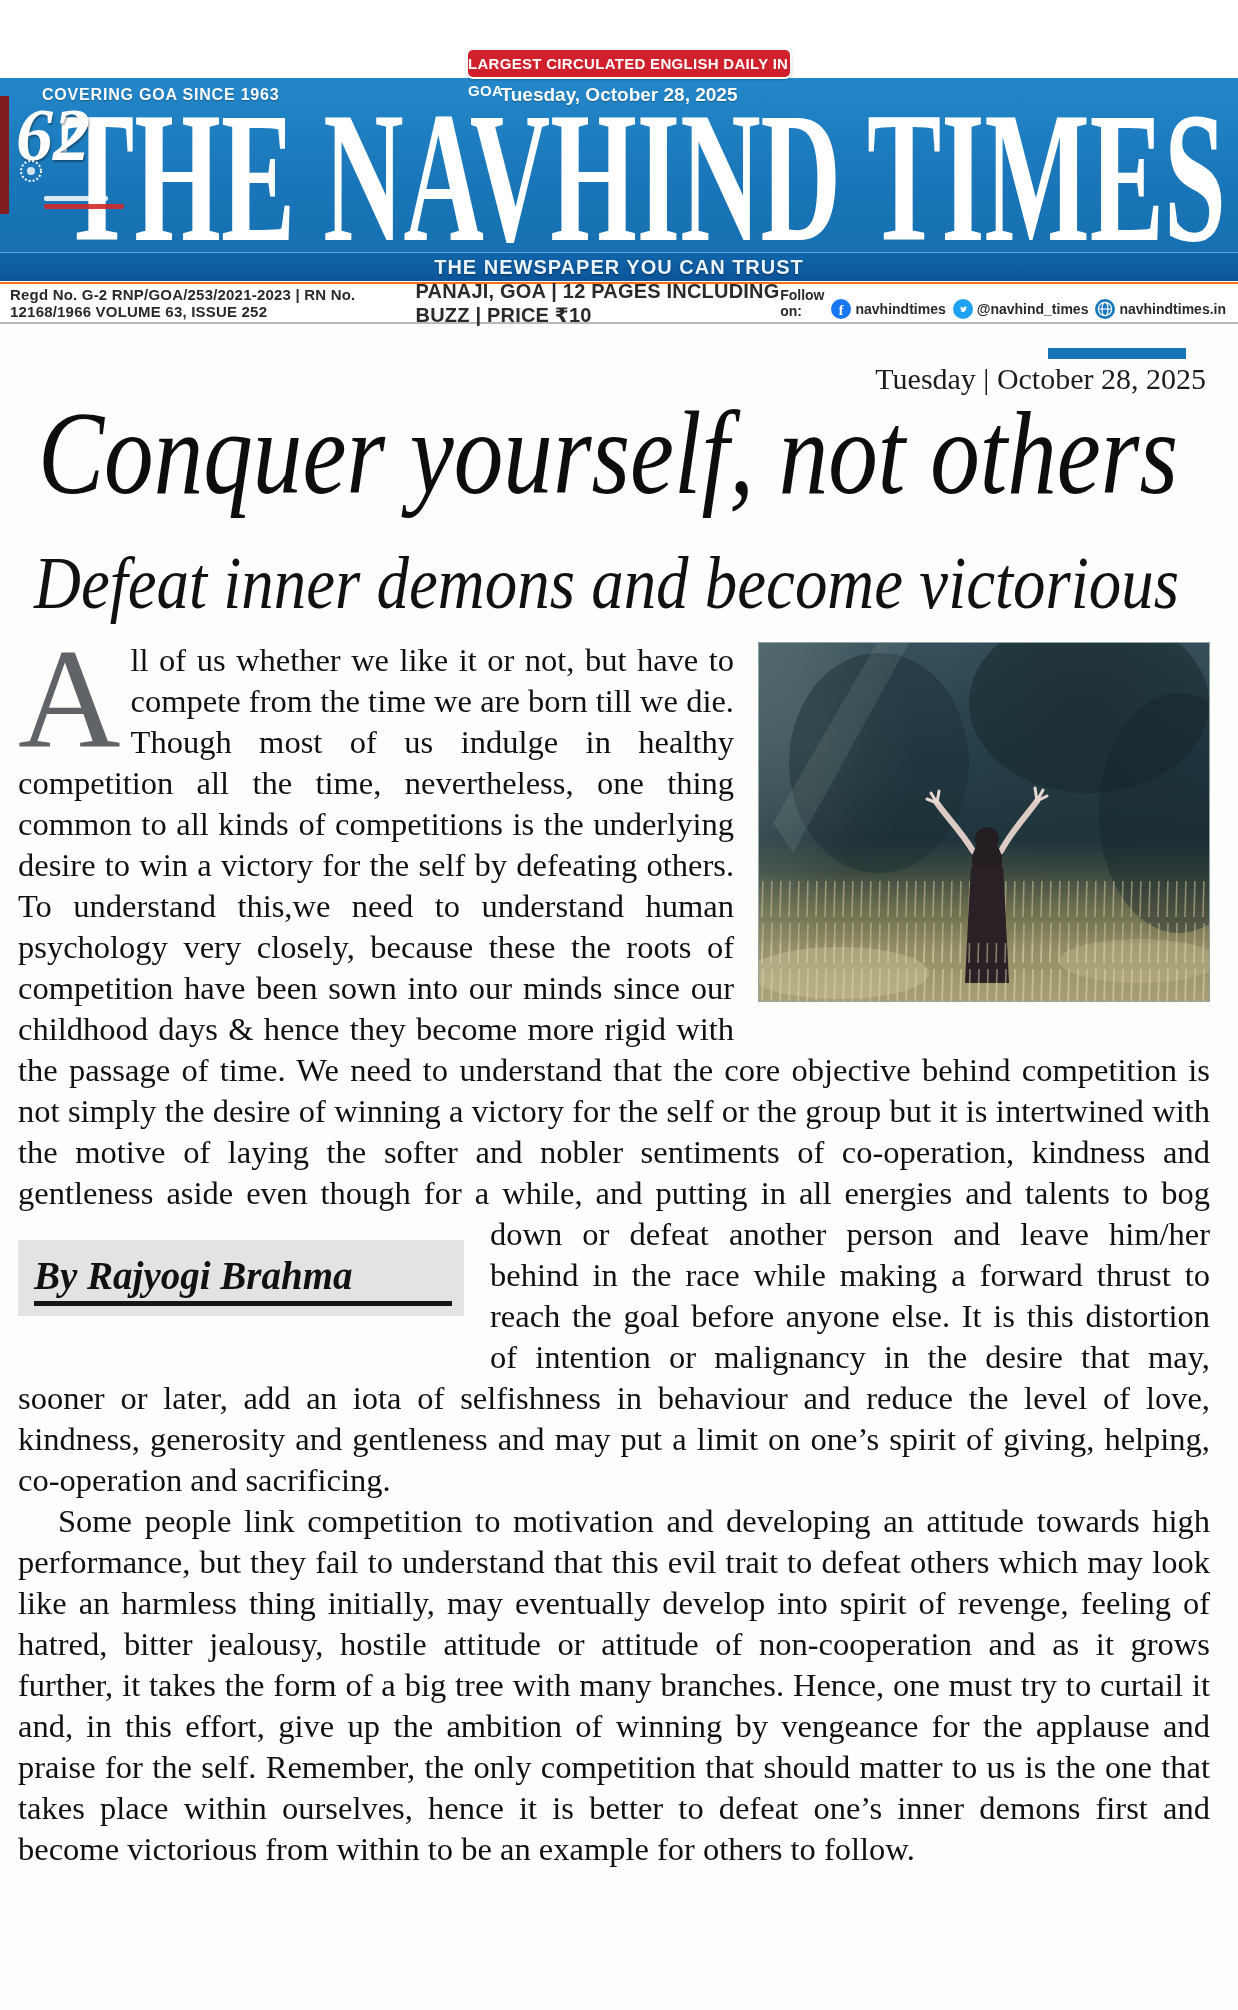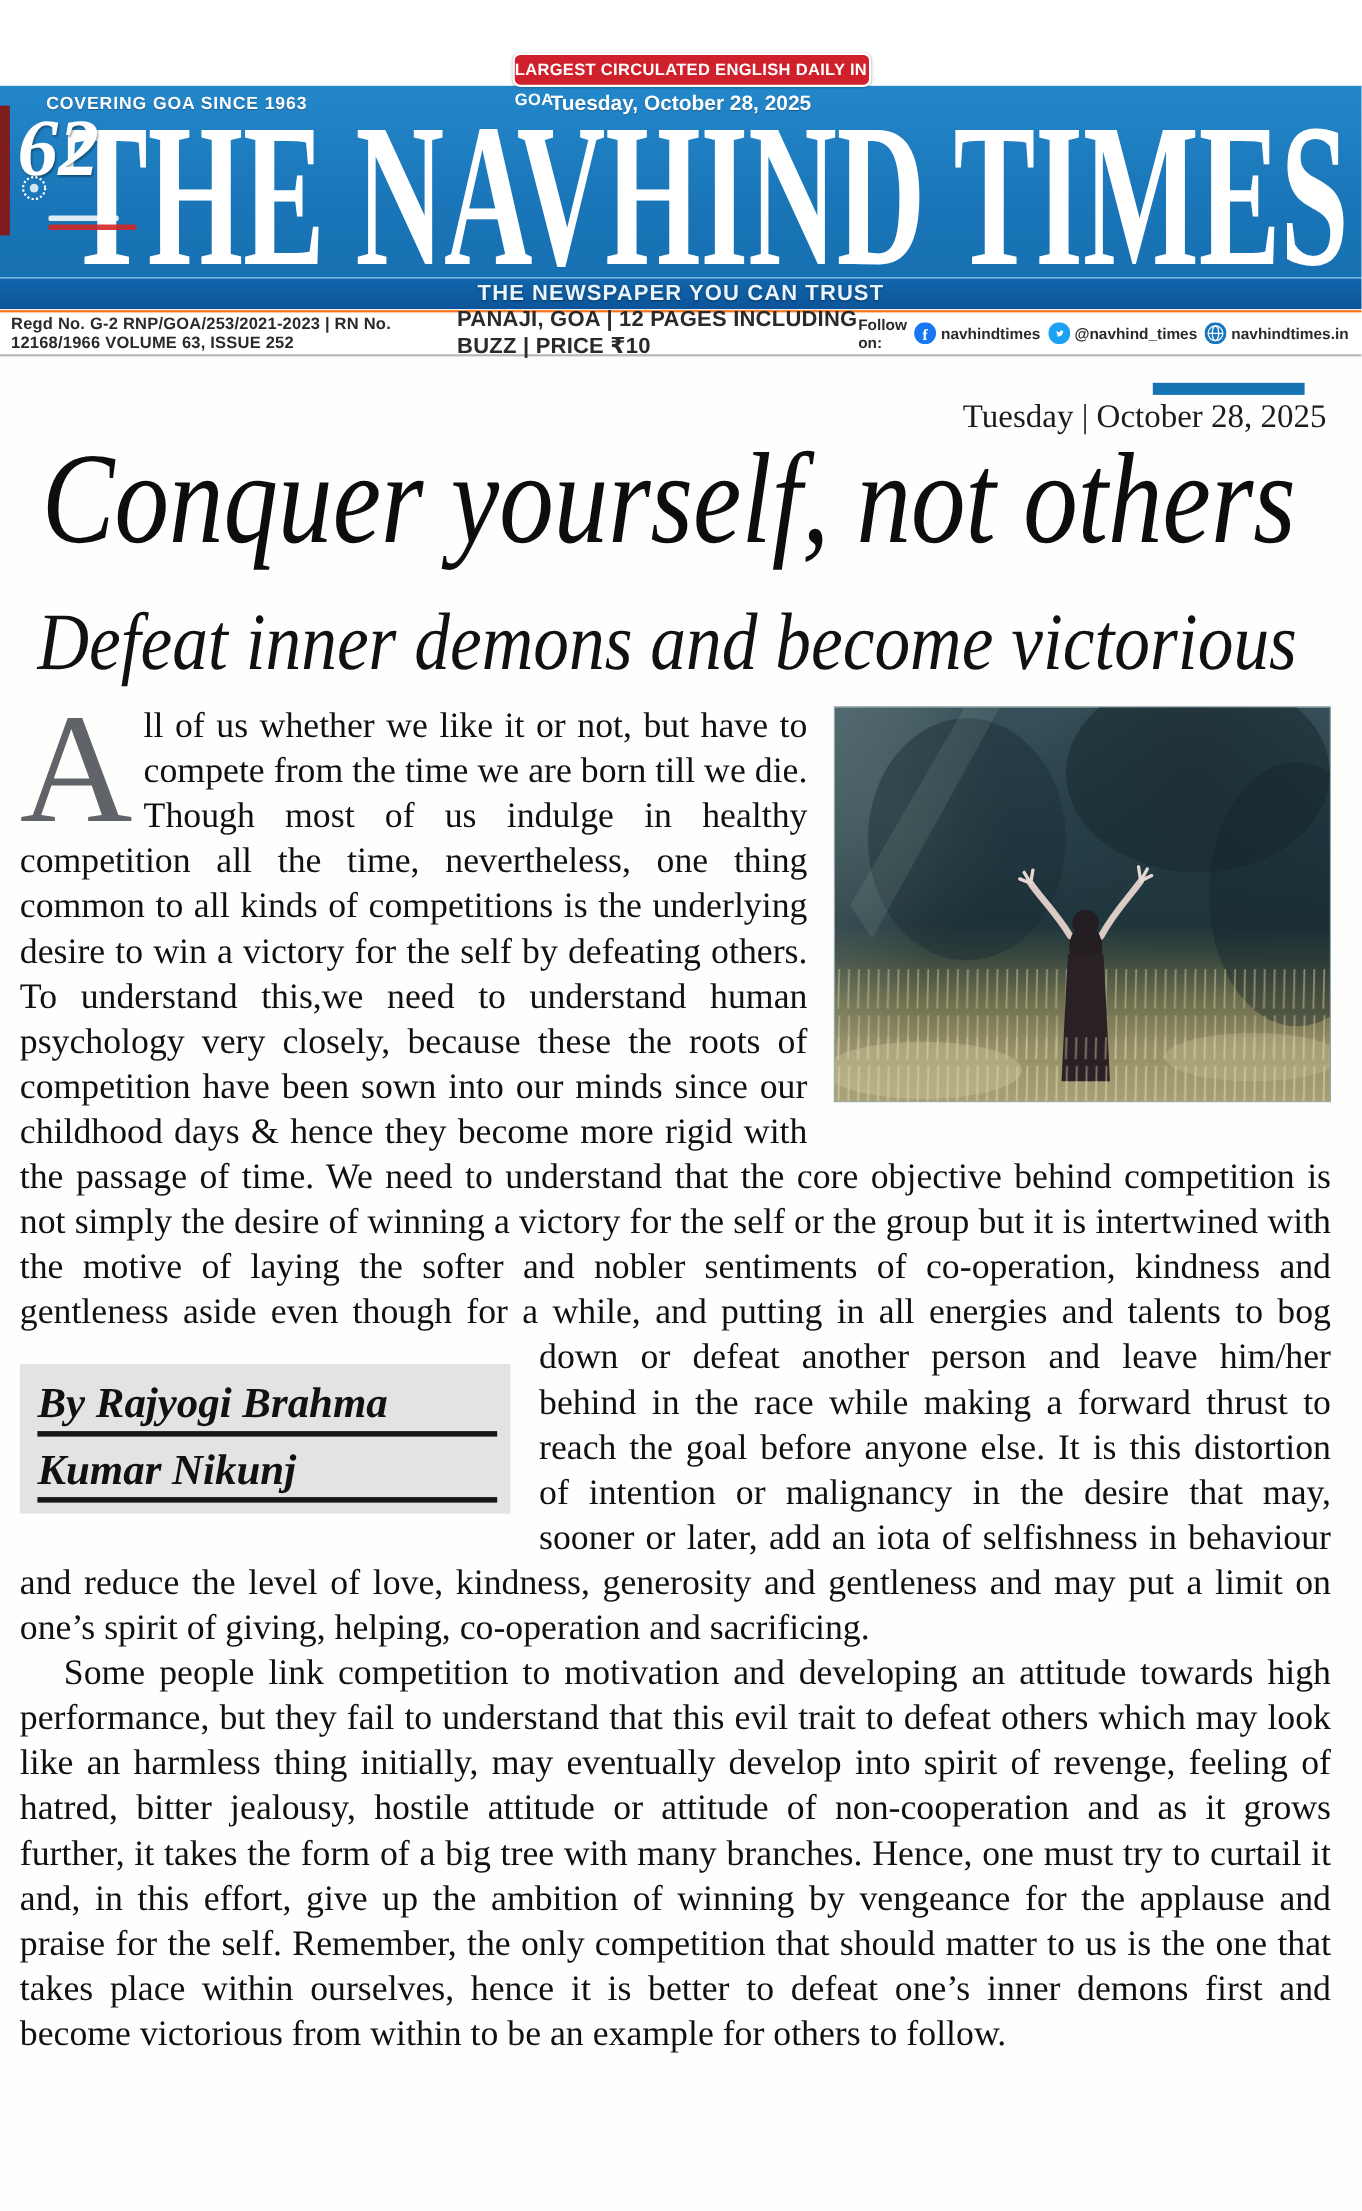--- a/index.html
+++ b/index.html
@@ -39,21 +39,21 @@
 
   
   .info-bar {
     position:absolute; top:282px; left:0; right:0; height:42px; background:#fff;
     border-top:2px solid #f97316; border-bottom:2px solid #b9b9b9; box-sizing:border-box;
     display:flex; align-items:center; justify-content:space-between;
     font-family:"Liberation Sans","DejaVu Sans",sans-serif; font-weight:bold; color:#2a2a2a; font-size:15px;
   }
   .info-left { margin-left:10px; letter-spacing:.2px; }
   .info-center { letter-spacing:.2px; font-size:20px; }
-  .info-right { margin-right:12px; display:flex; align-items:center; gap:7px; font-size:14px; }
+  .info-right { margin-right:12px; display:flex; align-items:flex-end; gap:7px; font-size:14px; }
   .soc-item { display:flex; align-items:center; gap:4px; }
   .soc-icon { width:20px; height:20px; display:inline-block; vertical-align:middle; }
 
   
   .dateline-bar { position:absolute; top:348px; left:1048px; width:138px; height:11px; background:#1673b4; }
   .dateline { position:absolute; top:362px; right:32px; font:30px "Liberation Serif", serif; color:#1c1c1c; }
 
   
   .headline-svg { position:absolute; top:393px; left:36px; }
   .headline-svg text { font-family:"Liberation Serif", serif; font-style:italic; fill:#0d0d0d; }
@@ -187,20 +187,19 @@
             <ellipse cx="228" cy="218" rx="15" ry="20" fill="#241d22"></ellipse>
             <path d="M212,224 C210,256 208,300 206,340 L250,340 C248,298 246,256 244,224 Z" fill="#2a2127"></path>
           </g>
           <rect x="0" y="300" width="452" height="60" fill="url(#grasspat)"></rect>
         </svg>
       </span>
       <span class="drop-cap">A</span>
       <span>ll of us whether we like it or not, but have to compete from the time we are born till we die. Though most of us indulge in healthy competition all the time, nevertheless, one thing common to all kinds of competitions is the underlying desire to win a victory for the self by defeating others. To understand this,we need to understand human psychology very closely, because these the roots of competition have been sown into our minds since our childhood days &amp; hence they become more rigid with the passage of time. We need to understand that the core objective behind competition is not simply the desire of winning a victory for the self or the group but it is intertwined with the motive of laying the softer and nobler sentiments of co-operation, kindness and gentleness aside even though for a while, and putting in all energies and talents to bog down or defeat another</span>
       <span class="byline-box">
         <span class="byline-line">By Rajyogi Brahma</span>
-        <span class="byline-line">Kumar Nikunj</span>
       </span>
       <span>person and leave him/her behind in the race while making a forward thrust to reach the goal before anyone else. It is this distortion of intention or malignancy in the desire that may, sooner or later, add an iota of selfishness in behaviour and reduce the level of love, kindness, generosity and gentleness and may put a limit on one’s spirit of giving, helping, co-operation and sacrificing.</span>
     </p>
     <p class="para2">Some people link competition to motivation and developing an attitude towards high performance, but they fail to understand that this evil trait to defeat others which may look like an harmless thing initially, may eventually develop into spirit of revenge, feeling of hatred, bitter jealousy, hostile attitude or attitude of non-cooperation and as it grows further, it takes the form of a big tree with many branches. Hence, one must try to curtail it and, in this effort, give up the ambition of winning by vengeance for the applause and praise for the self. Remember, the only competition that should matter to us is the one that takes place within ourselves, hence it is better to defeat one’s inner demons first and become victorious from within to be an example for others to follow.</p>
   </div>
 
 </div>
 
 </body></html>

